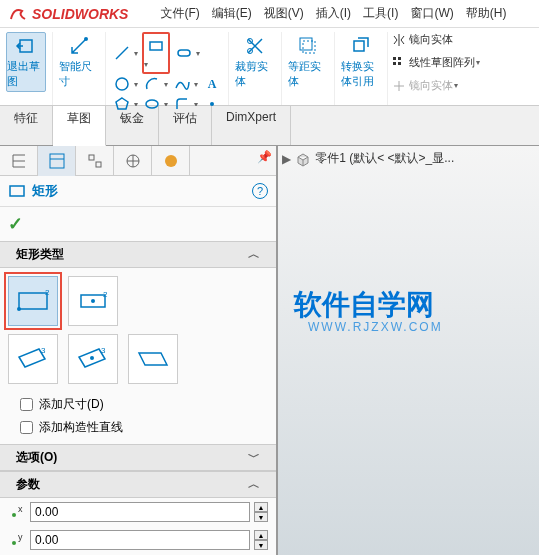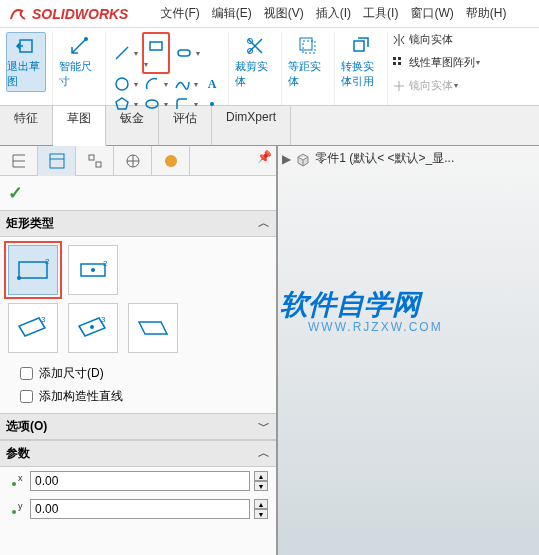--- a/index.html
+++ b/index.html
@@ -23,37 +23,37 @@
 .main { display: flex; height: calc(555px - 28px - 78px - 24px); }
 .side-panel { width: 278px; border-right: 2px solid #999; background: #fafafa; display: flex; flex-direction: column; position: relative; }
 .side-tabs { display: flex; height: 30px; border-bottom: 1px solid #ccc; background: #f5f5f5; }
 .side-tab { width: 38px; height: 30px; display: flex; align-items: center; justify-content: center; border-right: 1px solid #ccc; cursor: pointer; }
 .side-tab.active { background: #e0e8f0; }
 .panel-header { display: flex; align-items: center; padding: 6px 8px; gap: 6px; border-bottom: 1px solid #ddd; }
 .panel-header .title { font-size: 13px; color: #0079c1; font-weight: bold; flex: 1; }
 .help-icon { color: #0079c1; border: 1px solid #0079c1; width: 16px; height: 16px; border-radius: 50%; display: flex; align-items: center; justify-content: center; font-size: 11px; cursor: pointer; }
 .ok-row { padding: 6px 8px; }
 .check-green { color: #3a9b3a; font-size: 18px; font-weight: bold; cursor: pointer; }
-.section-hdr { background: #e8e8e8; padding: 4px 6px; font-size: 12px; font-weight: bold; border-top: 1px solid #ccc; border-bottom: 1px solid #ccc; display: flex; justify-content: space-between; align-items: center; }
+.section-hdr { background: #e8e8e8; padding: 4px 16px; font-size: 12px; font-weight: bold; border-top: 1px solid #ccc; border-bottom: 1px solid #ccc; display: flex; justify-content: space-between; align-items: center; }
 .chev { color: #666; cursor: pointer; user-select: none; }
 .shape-grid { padding: 8px; display: flex; gap: 10px; flex-wrap: wrap; }
 .shape-btn { width: 50px; height: 50px; border: 1px solid #ccc; display: flex; align-items: center; justify-content: center; cursor: pointer; background: #fff; }
 .shape-btn.selected { background: #d4e6f4; border: 1px solid #8ab7d8; }
 .shape-btn.highlighted { outline: 2px solid #e74c3c; outline-offset: 2px; }
 .checkboxes { padding: 4px 20px 8px 20px; display: flex; flex-direction: column; gap: 6px; font-size: 12px; }
 .checkboxes label { display: flex; align-items: center; gap: 6px; }
 .param-row { display: flex; align-items: center; gap: 4px; padding: 4px 8px; }
 .param-icon { width: 18px; height: 18px; display: flex; align-items: center; justify-content: center; }
 .param-input { flex: 1; border: 1px solid #999; padding: 2px 4px; font-size: 12px; background: #fff; }
 .spinner { display: flex; flex-direction: column; }
 .spinner button { width: 14px; height: 10px; font-size: 7px; border: 1px solid #999; background: #eee; cursor: pointer; line-height: 1; padding: 0; }
 .viewport { flex: 1; background: linear-gradient(#f5f5f5, #d0d8dd); position: relative; }
 .breadcrumb { position: absolute; top: 4px; left: 4px; display: flex; align-items: center; gap: 4px; font-size: 12px; color: #333; }
 .breadcrumb .arrow { color: #666; }
-.watermark { position: absolute; top: 140px; left: 2px; font-size: 28px; font-weight: bold; color: #0073d4; font-style: italic; white-space: nowrap; }
+.watermark { position: absolute; top: 140px; left: 16px; font-size: 28px; font-weight: bold; color: #0073d4; white-space: nowrap; }
 .watermark-sub { position: absolute; top: 174px; left: 30px; font-size: 12px; color: #4a9de0; letter-spacing: 2px; }
 .pin { position: absolute; top: 4px; right: 4px; cursor: pointer; color: #666; }
 .ribbon-textcol{ display:flex; flex-direction:column; gap:8px; font-size:11px; color:#333; padding:0 4px;}
 .ribbon-textcol .row{display:flex;align-items:center;gap:3px;white-space:nowrap;}
 .ribbon-textcol .row.grey{color:#aaa;}
 </style>
 </head>
 <body>
 
 <div class="titlebar">
@@ -252,20 +252,27 @@
           </svg>
         </div>
       <div class="side-tab">
           <svg width="18" height="18">
             <circle cx="9" cy="9" r="6" fill="#e8a030"></circle>
           </svg>
         </div>
     </div>
     <span class="pin">📌</span>
 
+    <div class="panel-header">
+      <svg width="18" height="16">
+          <rect x="2" y="3" width="14" height="10" stroke="#0079c1" fill="none" stroke-width="1.5"></rect>
+        </svg>
+      <span class="title">矩形</span>
+      <span class="help-icon">?</span>
+    </div>
     <div class="ok-row">
       <span class="check-green">✓</span>
     </div>
 
     <div class="section-hdr">
       <span>矩形类型</span>
       <span class="chev">︿</span>
     </div>
     <div class="shape-grid">
       <div class="shape-btn selected highlighted">

